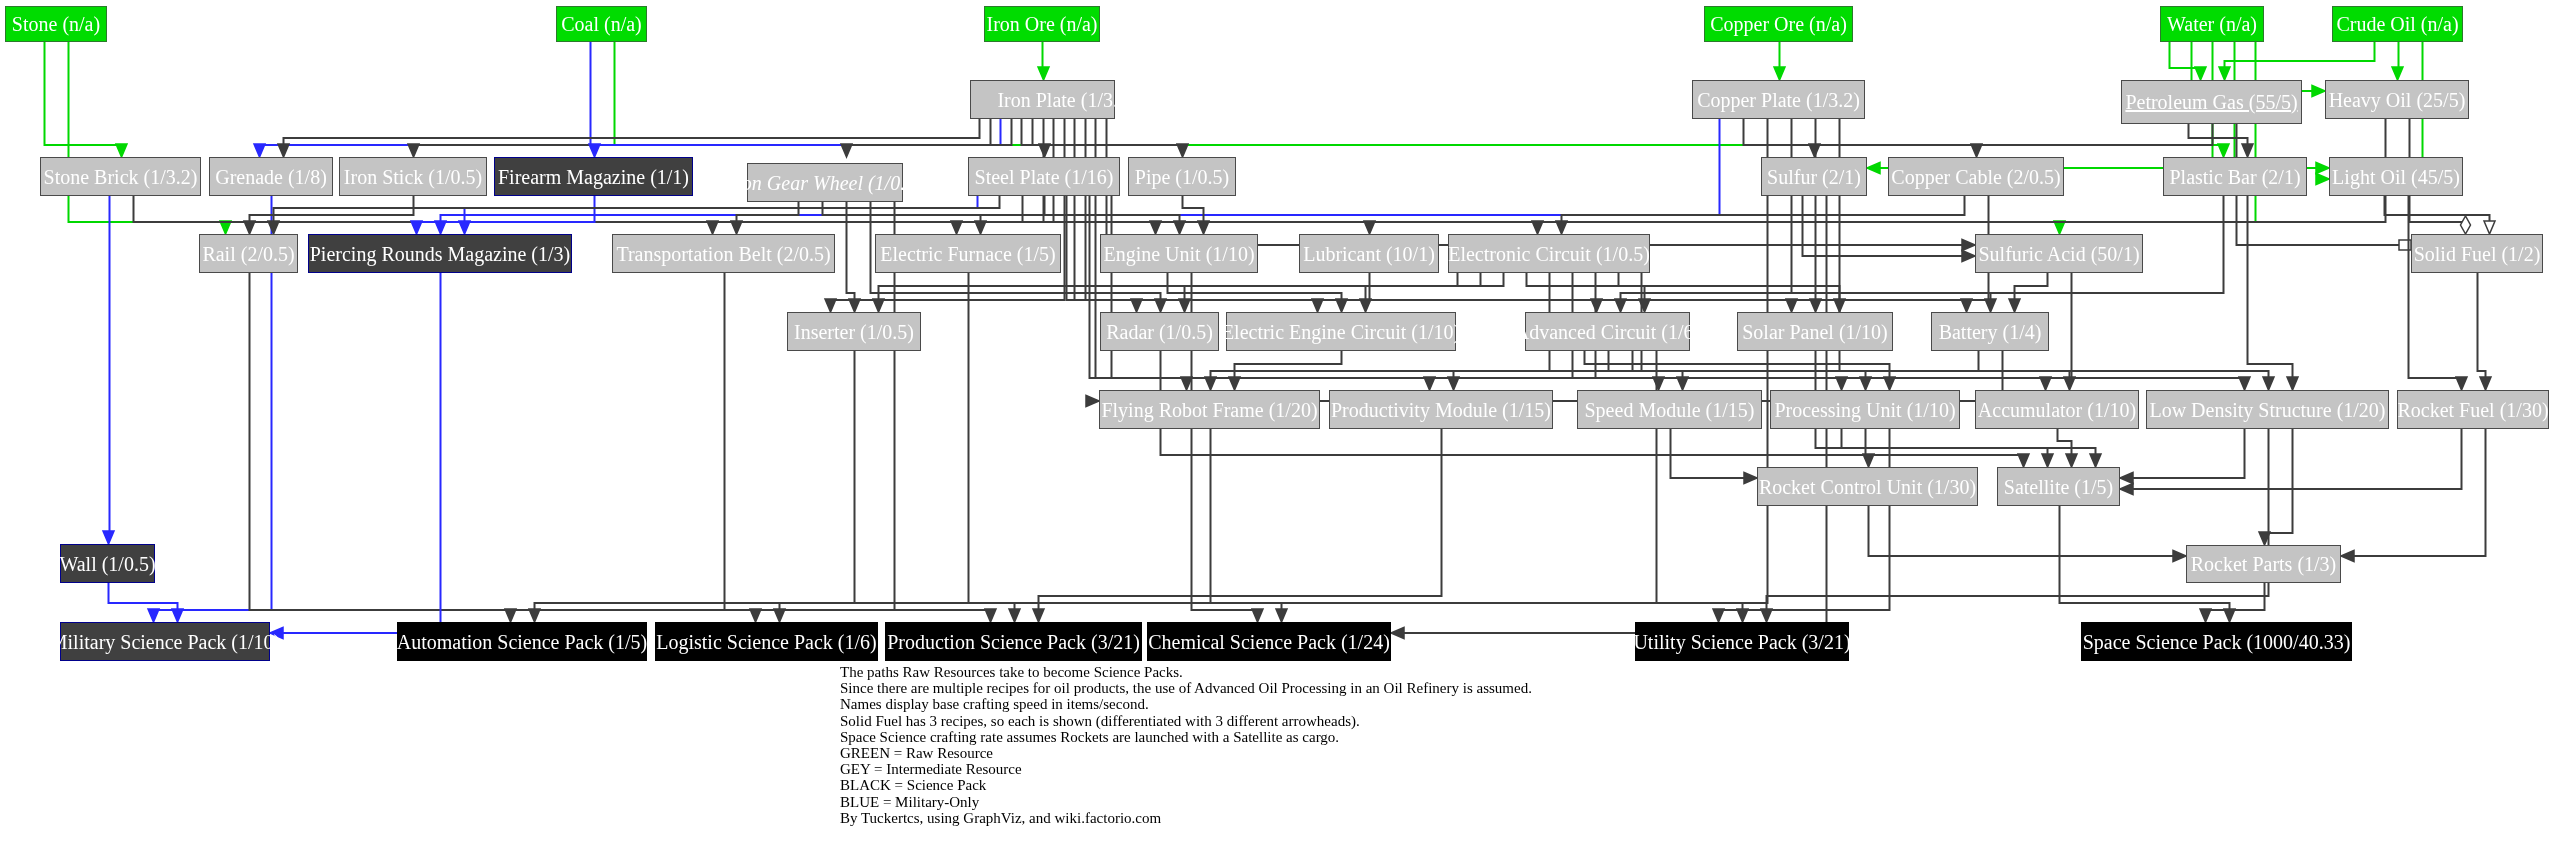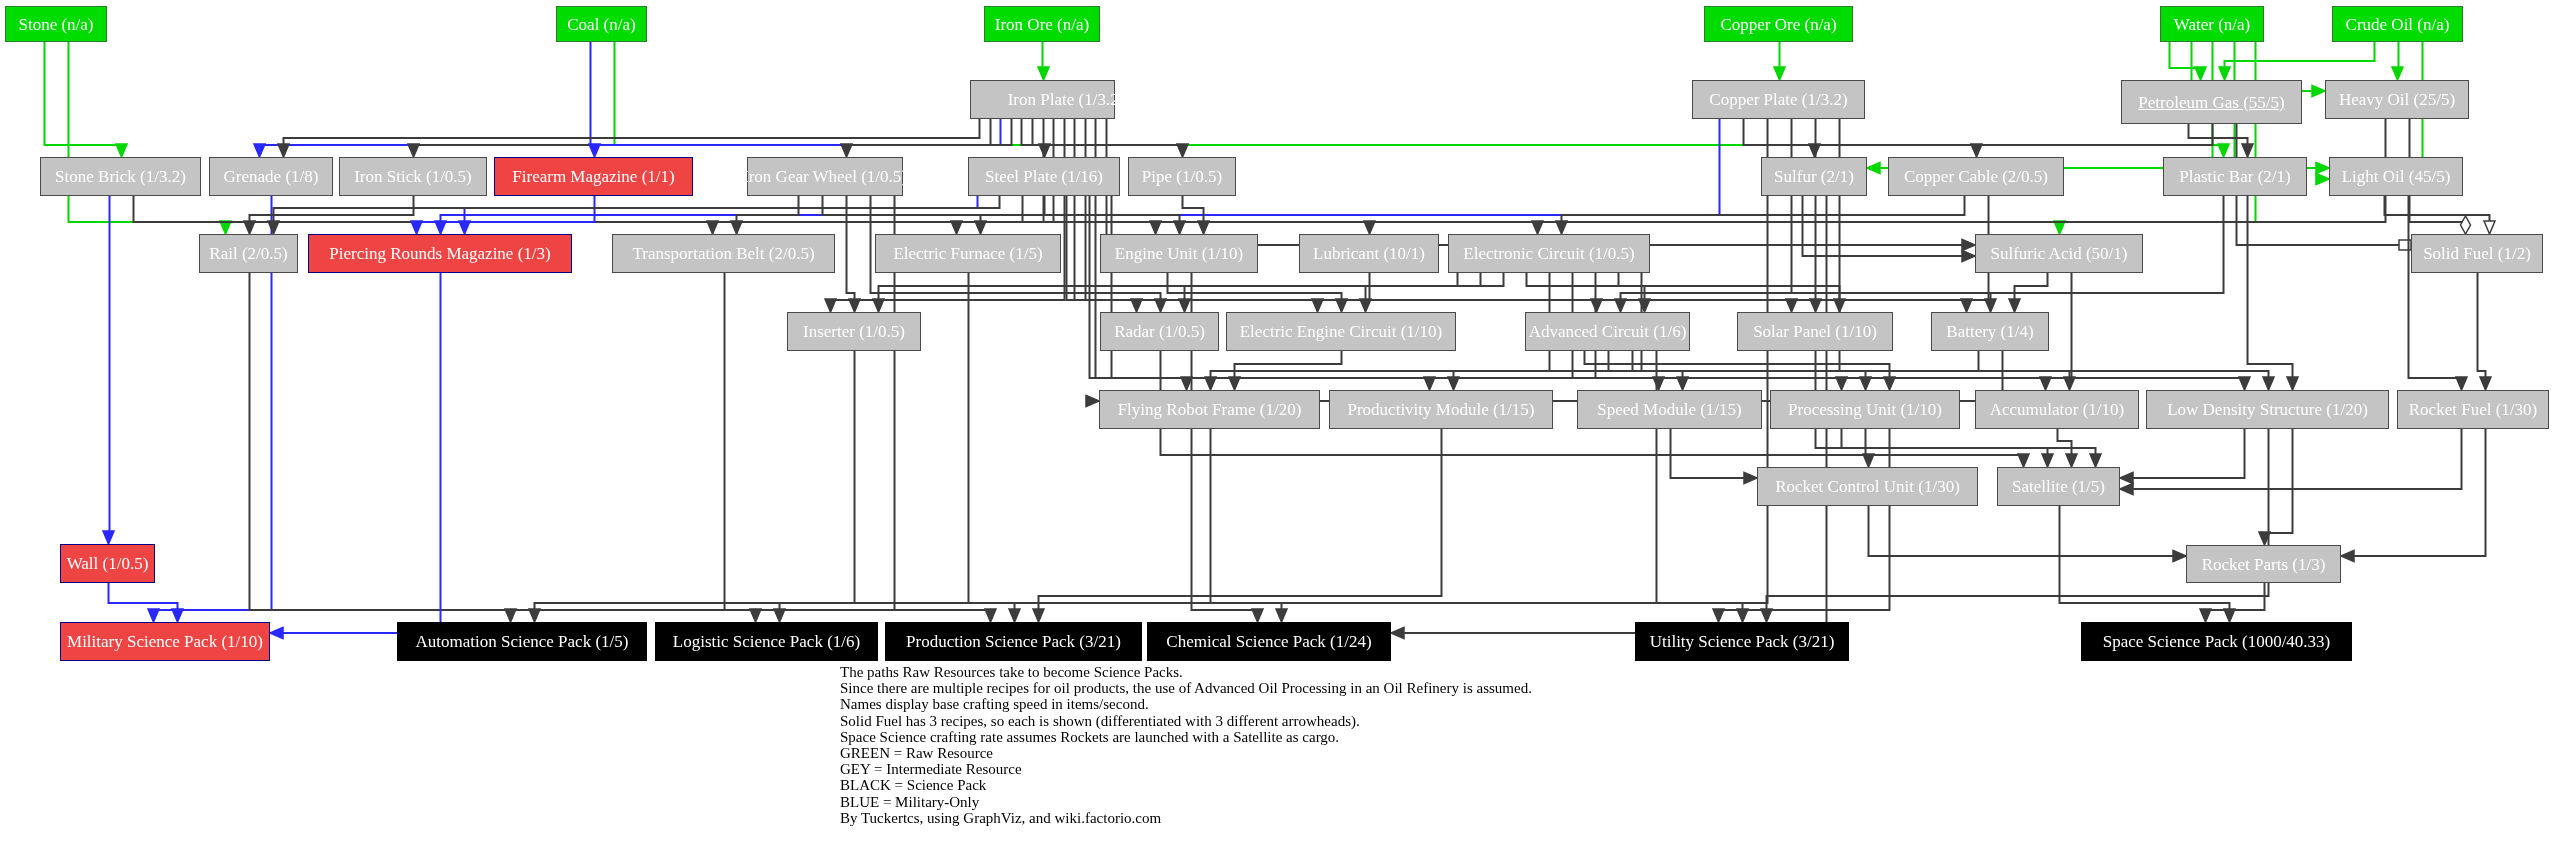--- a/index.html
+++ b/index.html
@@ -1,26 +1,26 @@
 <!DOCTYPE html>
 <html><head>
 <meta charset="utf-8">
 <style>
   html,body{margin:0;padding:0;background:#ffffff;}
   #diagram-canvas{position:relative;width:2560px;height:850px;background:#ffffff;overflow:hidden;
     font-family:"Liberation Serif","DejaVu Serif",serif;}
   #edge-layer{position:absolute;left:0;top:0;z-index:1;}
   #node-layer{position:absolute;left:0;top:0;width:2560px;height:850px;z-index:2;pointer-events:none;}
   .node{position:absolute;display:flex;align-items:center;justify-content:center;
-    font-size:17px;white-space:nowrap;color:#ffffff;box-sizing:border-box;
+    font-size:20px;white-space:nowrap;color:#ffffff;box-sizing:border-box;
     border:1.5px solid #4a4a4a;line-height:1;}
   .node.raw{background:#00dc00;border-color:#2c7a2c;}
   .node.intermediate{background:#c4c4c4;border-color:#4a4a4a;}
   .node.science{background:#000000;border-color:#000000;}
-  .node.military{background:#ef4444;border-color:#00008b;}
+  .node.military{background:#404040;border-color:#00008b;}
   #notes-block{position:absolute;z-index:3;color:#000000;font-size:15px;line-height:16.2px;
     font-family:"Liberation Serif","DejaVu Serif",serif;white-space:nowrap;}
   .note-line{display:block;}
 </style>
 </head>
 <body>
 
 <div id="diagram-canvas">
   <svg id="edge-layer" width="2560" height="850" viewBox="0 0 2560 850">
       <path d="M 44.5 42 V 145 H 121.5 V 145" fill="none" stroke="#00d800" stroke-width="2"></path>
@@ -250,21 +250,21 @@
       <div class="node raw" style="left: 2160px; top: 6px; width: 104px; height: 36px;">Water (n/a)</div>
       <div class="node raw" style="left: 2332px; top: 6px; width: 131px; height: 36px;">Crude Oil (n/a)</div>
       <div class="node intermediate" style="left: 970px; top: 80px; width: 145px; height: 39px; padding-left: 47px;">Iron Plate (1/3.2)</div>
       <div class="node intermediate" style="left: 1692px; top: 80px; width: 173px; height: 39px;">Copper Plate (1/3.2)</div>
       <div class="node intermediate" style="left: 2121px; top: 80px; width: 181px; height: 44px; text-decoration: underline;">Petroleum Gas (55/5)</div>
       <div class="node intermediate" style="left: 2325px; top: 80px; width: 144px; height: 39px;">Heavy Oil (25/5)</div>
       <div class="node intermediate" style="left: 40px; top: 157px; width: 161px; height: 39px;">Stone Brick (1/3.2)</div>
       <div class="node intermediate" style="left: 209px; top: 157px; width: 124px; height: 39px;">Grenade (1/8)</div>
       <div class="node intermediate" style="left: 339px; top: 157px; width: 148px; height: 39px;">Iron Stick (1/0.5)</div>
       <div class="node military" style="left: 494px; top: 157px; width: 199px; height: 39px;">Firearm Magazine (1/1)</div>
-      <div class="node intermediate" style="left: 747px; top: 157px; width: 156px; height: 39px;">Iron Gear Wheel (1/0.5)</div>
+      <div class="node intermediate" style="left: 747px; top: 163px; width: 156px; height: 39px; font-style: italic;">Iron Gear Wheel (1/0.5)</div>
       <div class="node intermediate" style="left: 968px; top: 157px; width: 152px; height: 39px;">Steel Plate (1/16)</div>
       <div class="node intermediate" style="left: 1128px; top: 157px; width: 108px; height: 39px;">Pipe (1/0.5)</div>
       <div class="node intermediate" style="left: 1761px; top: 157px; width: 106px; height: 39px;">Sulfur (2/1)</div>
       <div class="node intermediate" style="left: 1888px; top: 157px; width: 176px; height: 39px;">Copper Cable (2/0.5)</div>
       <div class="node intermediate" style="left: 2163px; top: 157px; width: 144px; height: 39px;">Plastic Bar (2/1)</div>
       <div class="node intermediate" style="left: 2329px; top: 157px; width: 134px; height: 39px;">Light Oil (45/5)</div>
       <div class="node intermediate" style="left: 199px; top: 234px; width: 99px; height: 39px;">Rail (2/0.5)</div>
       <div class="node military" style="left: 308px; top: 234px; width: 264px; height: 39px;">Piercing Rounds Magazine (1/3)</div>
       <div class="node intermediate" style="left: 612px; top: 234px; width: 223px; height: 39px;">Transportation Belt (2/0.5)</div>
       <div class="node intermediate" style="left: 875px; top: 234px; width: 186px; height: 39px;">Electric Furnace (1/5)</div>

